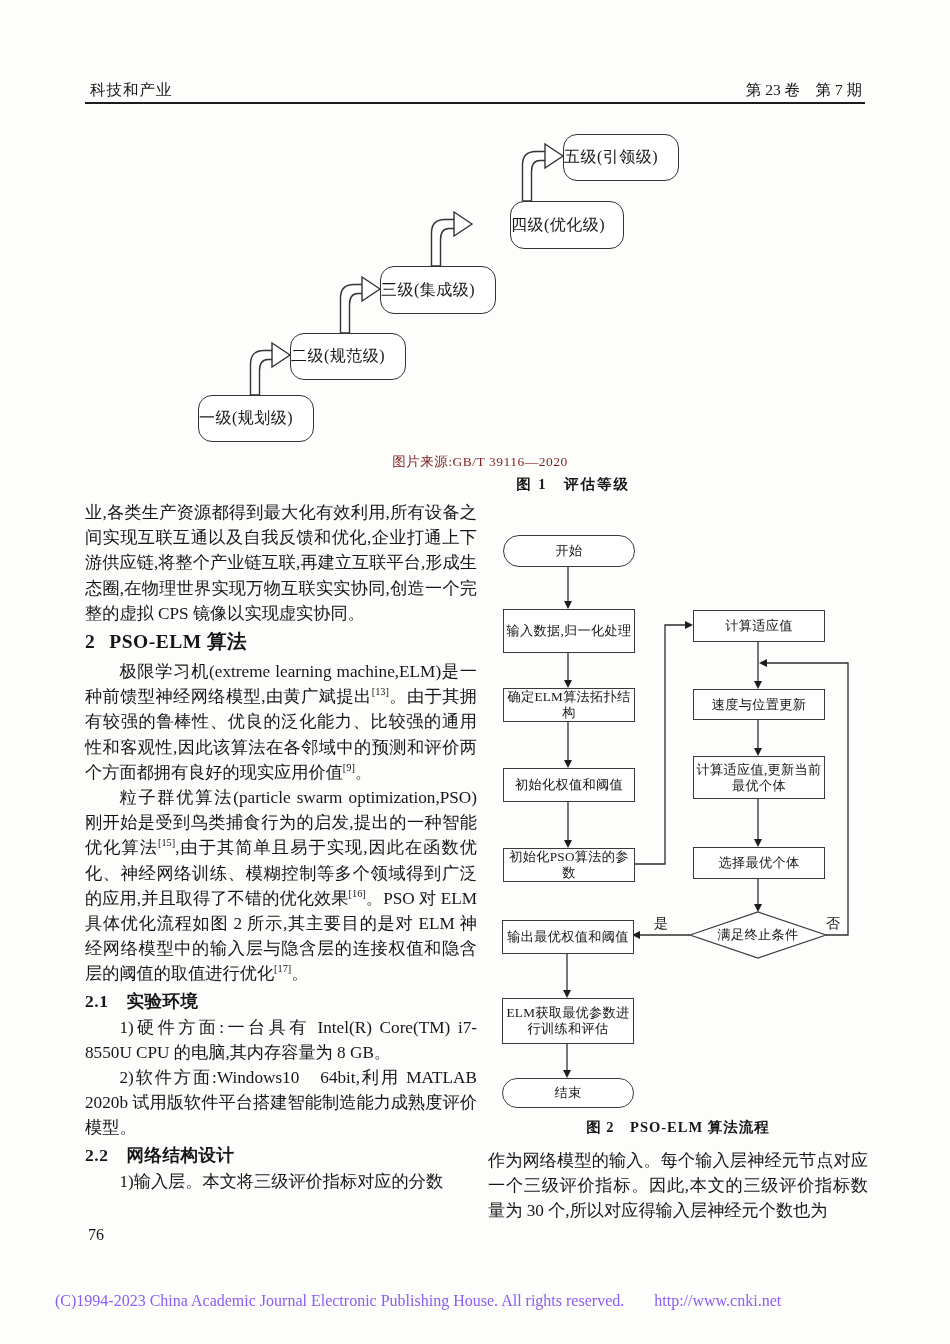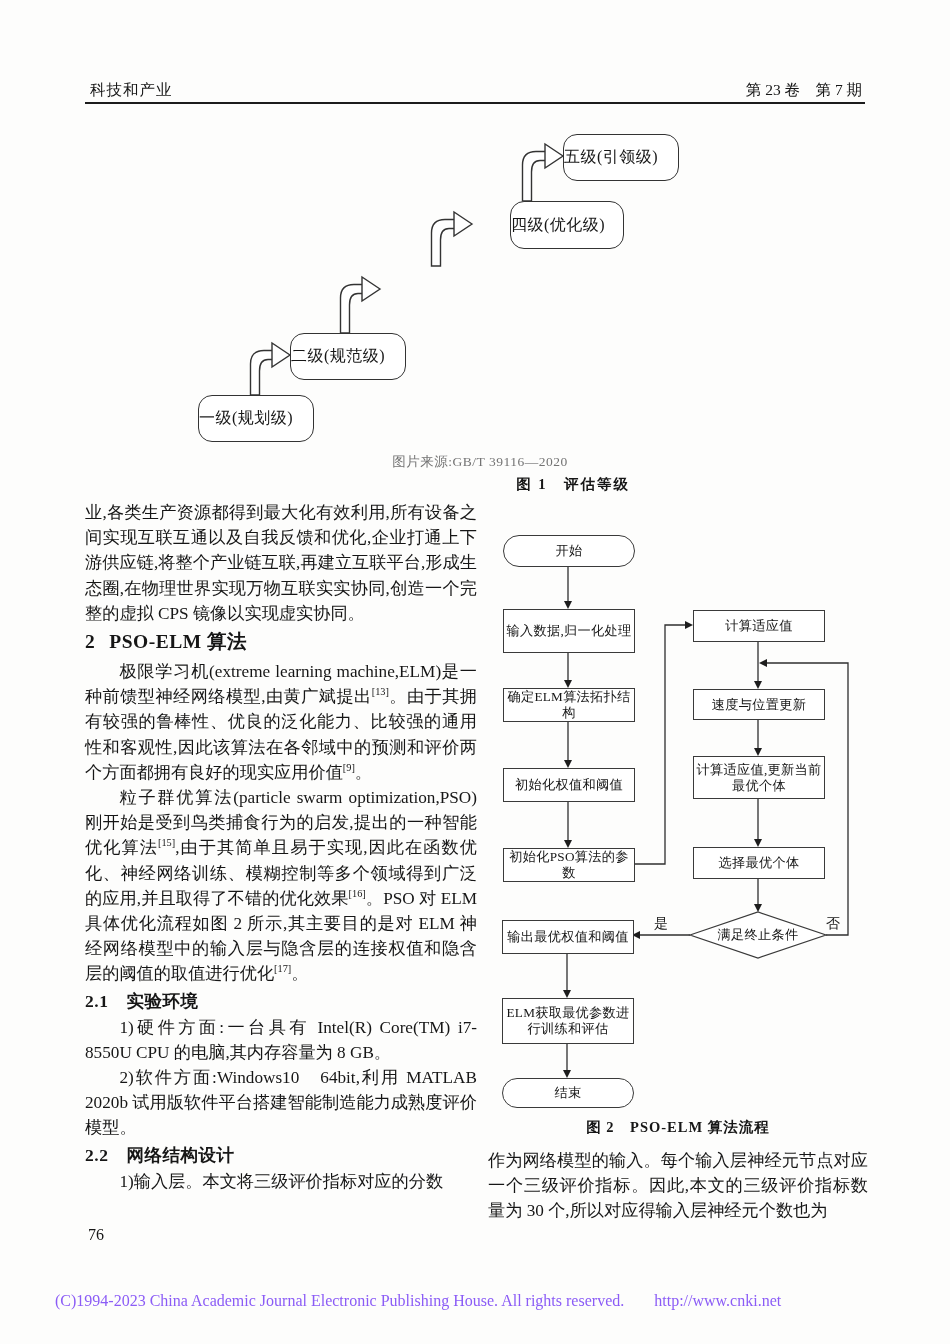--- a/index.html
+++ b/index.html
@@ -14,21 +14,21 @@
   .hdr-rule{position:absolute;left:85px;top:102px;width:780px;height:2px;background:#1c1c1c;}
   
   #fig1{position:absolute;left:190px;top:125px;width:500px;height:330px;}
   #fig1 svg{position:absolute;left:0;top:0;}
   .f1box{
     position:absolute;border:1.4px solid #333;border-radius:14px;background:#fff;
     display:flex;align-items:center;justify-content:flex-start;
     font-size:16px;letter-spacing:0.5px;
   }
   .fig-note{position:absolute;left:330px;top:453px;width:300px;text-align:center;
-    font-size:13.5px;color:#737373;letter-spacing:0.5px;}
+    font-size:13.5px;color:#7f1d1d;letter-spacing:0.5px;}
   .fig-cap1{position:absolute;left:330px;top:475px;width:300px;text-align:right;
     font-size:14.5px;font-weight:700;letter-spacing:2px;}
   
   #left-col{position:absolute;left:85px;top:500px;width:392px;}
   #right-col-text{position:absolute;left:488px;top:1148px;width:380px;}
   .blk{margin:0;}
   .p-noindent,.p{font-size:17.2px;line-height:25.2px;text-align:justify;}
   .p{text-indent:2em;}
   .h1{font-size:19.5px;font-weight:700;line-height:27px;margin:2px 0 4px 0;letter-spacing:0.5px;}
   .h2{font-size:17.5px;font-weight:700;line-height:24px;margin:2px 0 2px 0;letter-spacing:0.5px;}
@@ -69,20 +69,23 @@
       <polygon points="282,99 264,87 264,111"></polygon>
       <path d="M332.5 76 L332.5 40 Q332.5 26.5 346 26.5 L356 26.5 L356 35.5 L350 35.5 Q341.5 35.5 341.5 47 L341.5 76 Z"></path>
       <polygon points="373,31 355,19 355,43"></polygon>
     </g>
   </svg>
   <div class="f1box" style="left:8px;top:270px;width:114px;height:45px;">
       <span>一级(规划级)</span>
     </div>
   <div class="f1box" style="left:100px;top:208px;width:114px;height:45px;">
       <span>二级(规范级)</span>
+    </div>
+  <div class="f1box" style="left:190px;top:141px;width:114px;height:46px;">
+      <span>三级(集成级)</span>
     </div>
   <div class="f1box" style="left:282px;top:76px;width:112px;height:46px;margin-left:38px;">
       <span>四级(优化级)</span>
     </div>
   <div class="f1box" style="left:373px;top:9px;width:114px;height:45px;">
       <span>五级(引领级)</span>
     </div>
 </div>
 <div class="fig-note">图片来源:GB/T 39116—2020</div>
 <div class="fig-cap1">图 1　评估等级</div>

